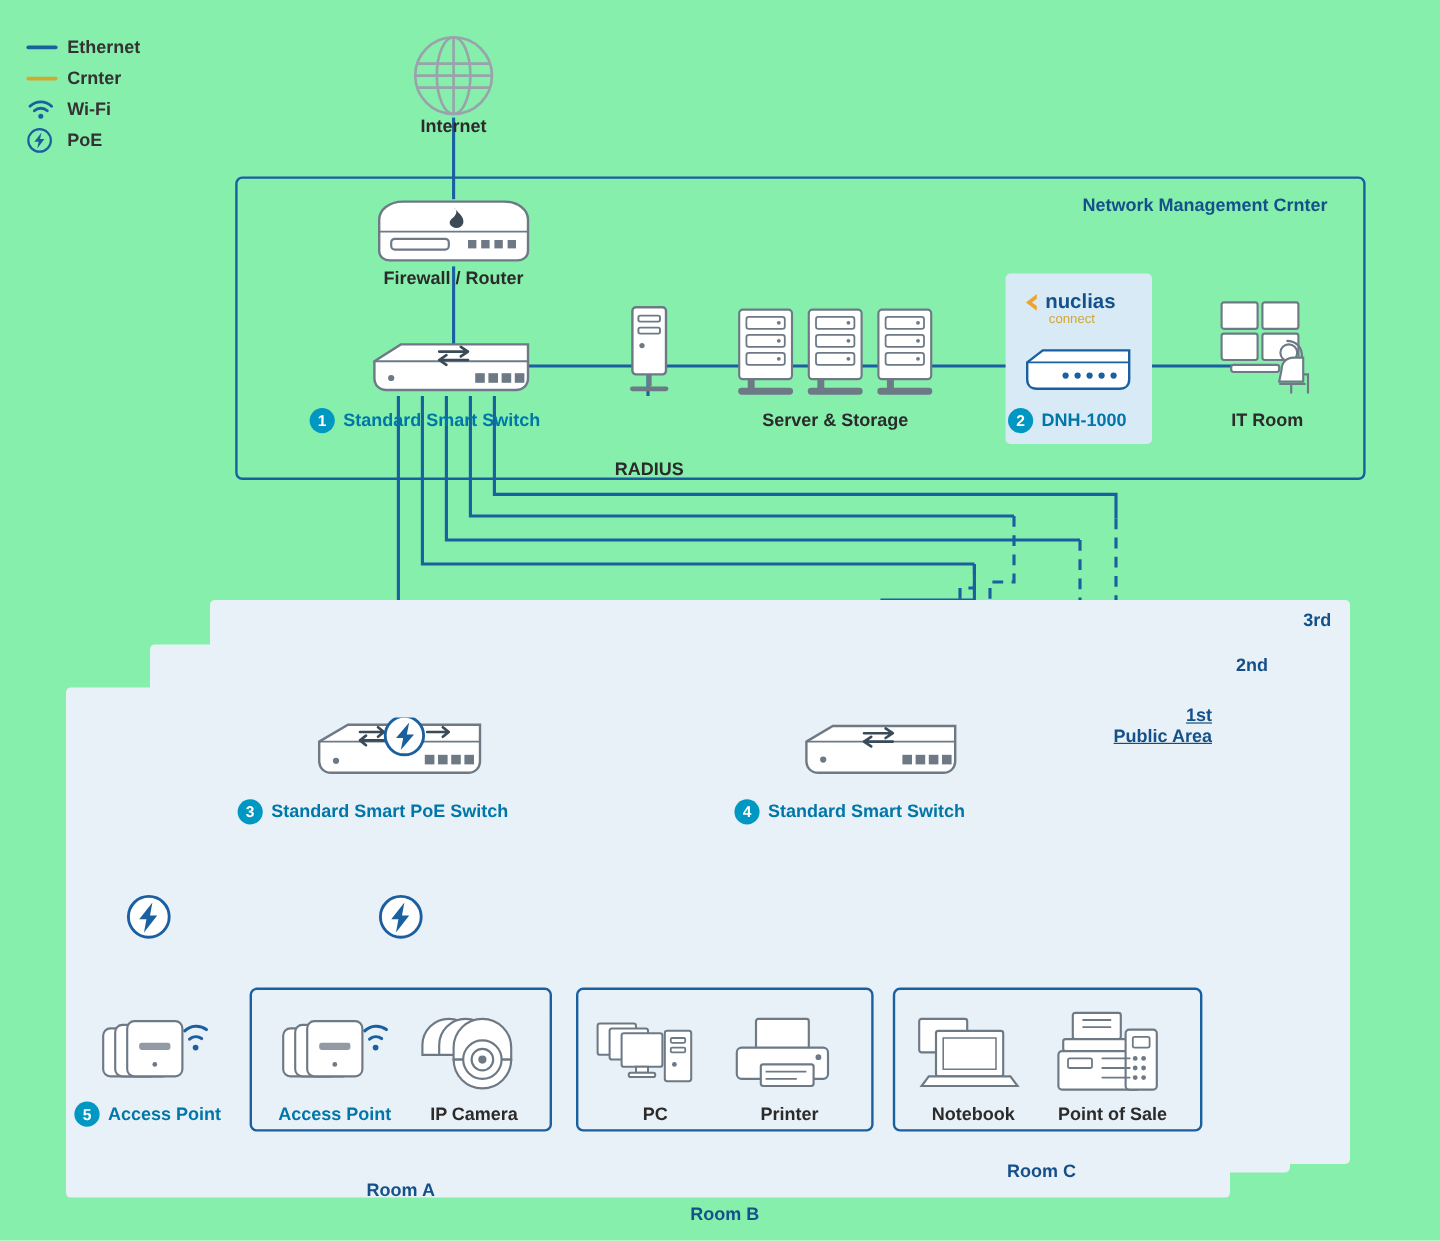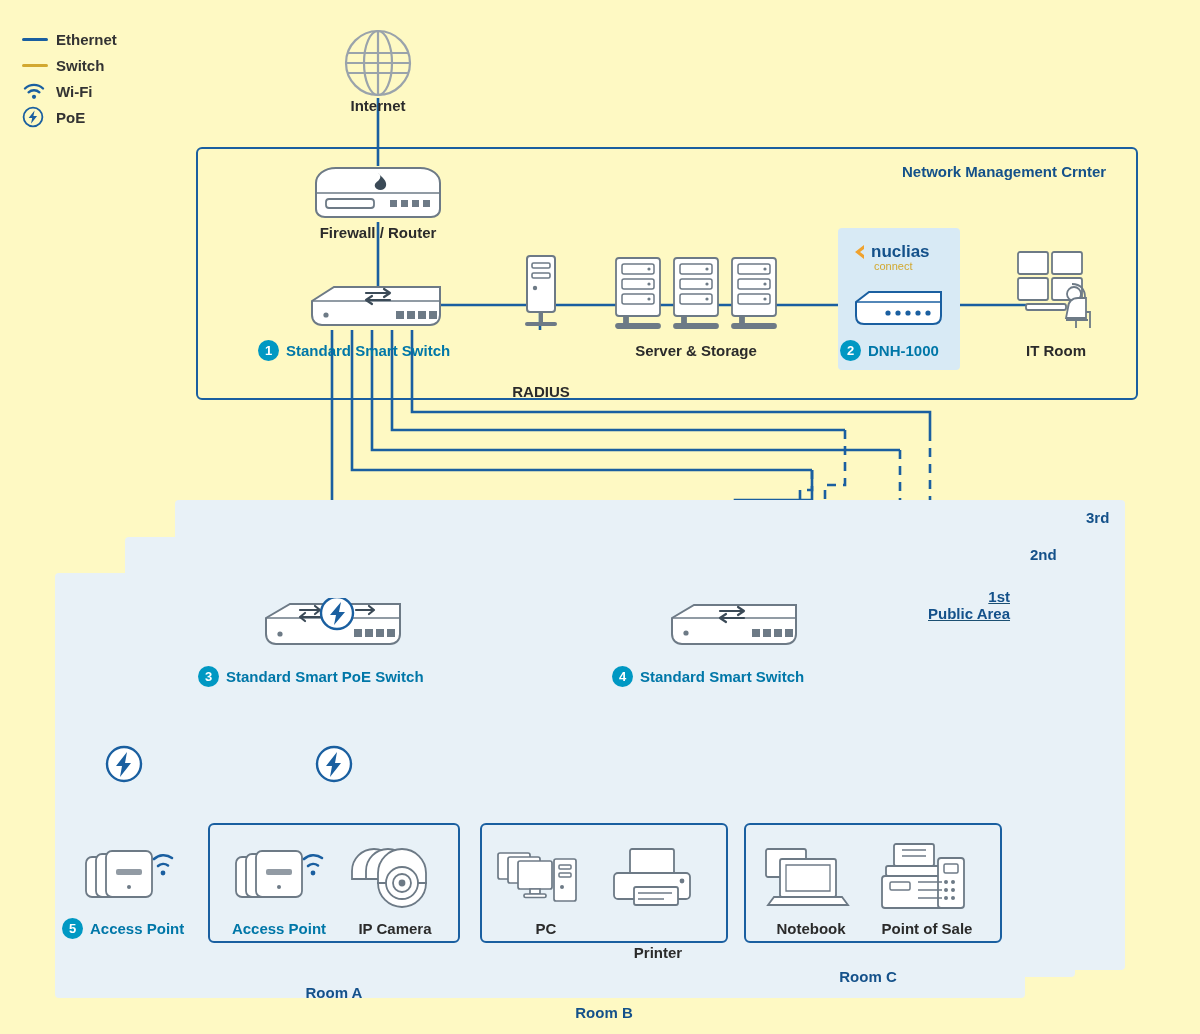--- a/index.html
+++ b/index.html
@@ -9,21 +9,21 @@
   }
   body {
     font-family: "Liberation Sans", sans-serif;
     color: #1b4f72;
   }
   #stage {
     position: relative;
     width: 1200px;
     height: 1034px;
     overflow: hidden;
-    background: #fef9c3;
+    background: #86efac;
   }
   .abs { position: absolute; }
 
   
   #legend { left: 22px; top: 26px; width: 180px; }
   .legend-row {
     display: flex;
     align-items: center;
     height: 26px;
   }
@@ -114,21 +114,21 @@
       <span class="legend-key">
         <span class="legend-line" style="background:#1a5fa0;"></span>
       </span>
       <span class="legend-label">Ethernet</span>
     </div>
 
     <div class="legend-row">
       <span class="legend-key">
         <span class="legend-line" style="background:#d2a830;"></span>
       </span>
-      <span class="legend-label">Switch</span>
+      <span class="legend-label">Crnter</span>
     </div>
 
     <div class="legend-row">
       <span class="legend-key wifi-ico">
         <svg width="24" height="20" viewBox="0 0 24 20">
           <path d="M3 7.5a13 13 0 0 1 18 0" fill="none" stroke="#1a5fa0" stroke-width="2.4" stroke-linecap="round"></path>
           <path d="M6.6 11.3a8 8 0 0 1 10.8 0" fill="none" stroke="#1a5fa0" stroke-width="2.4" stroke-linecap="round"></path>
           <circle cx="12" cy="15.8" r="2.1" fill="#1a5fa0"></circle>
         </svg>
       </span>
@@ -474,21 +474,21 @@
     <svg class="dev-svg" width="96" height="70" viewBox="0 0 96 70">
       <g fill="#ffffff" stroke="#6d7a86" stroke-width="1.8">
         <rect x="22" y="4" width="44" height="26" rx="2"></rect>
         <rect x="6" y="28" width="76" height="26" rx="4"></rect>
         <rect x="26" y="42" width="44" height="18" rx="2"></rect>
       </g>
       <circle cx="74" cy="36" r="2.4" fill="#6d7a86"></circle>
       <path d="M30 48 h34 M30 54 h26" stroke="#6d7a86" stroke-width="1.5" fill="none"></path>
     </svg>
   </div>
-  <div class="abs label" style="left:600px; top:920px; width:116px;margin-top:24px;">Printer</div>
+  <div class="abs label" style="left:600px; top:920px; width:116px;">Printer</div>
 
   <div class="abs label navy" style="left:544px; top:1004px; width:120px;">Room B</div>
 
   <div class="abs box-outline" style="left:744px; top:823px; width:258px; height:120px;"></div>
 
   <div class="abs" style="left:762px; top:843px;">
     <svg class="dev-svg" width="100" height="72" viewBox="0 0 100 72">
       <g fill="#ffffff" stroke="#6d7a86" stroke-width="1.8">
         <rect x="4" y="6" width="40" height="28" rx="2"></rect>
         <rect x="18" y="16" width="56" height="38" rx="2"></rect>

